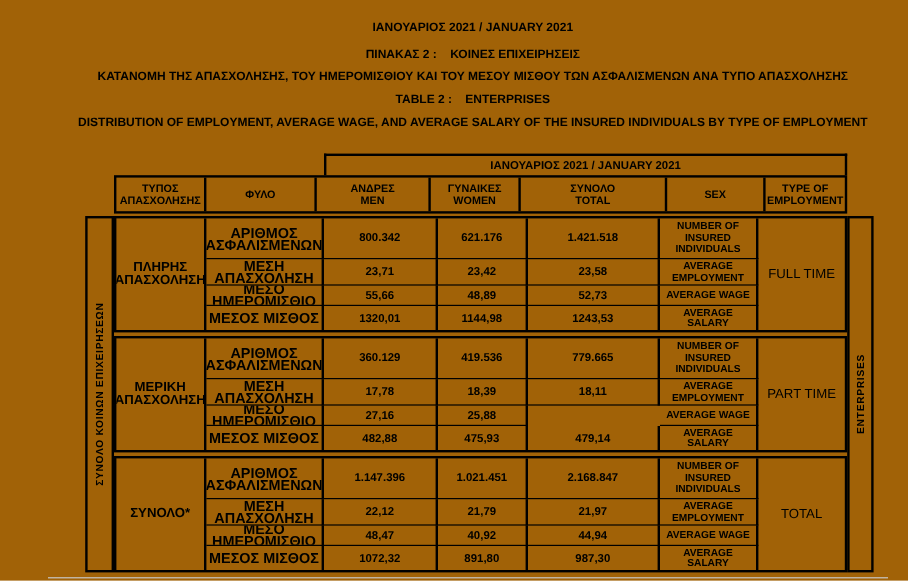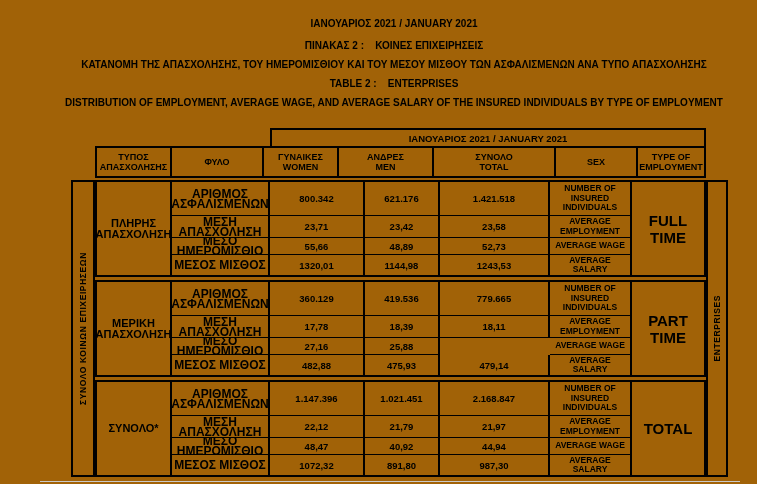--- a/index.html
+++ b/index.html
@@ -72,21 +72,21 @@
   .hline  { border-bottom:1px solid #000; }
   .gc1{grid-column:1/2} .gc2{grid-column:2/3} .gc3{grid-column:3/4}
   .gc4{grid-column:4/5} .gc5{grid-column:5/6} .gc6{grid-column:6/7} .gc7{grid-column:7/8}
   .r1{grid-row:1/2} .r2{grid-row:2/3} .r3{grid-row:3/4} .r4{grid-row:4/5}
   .rspan{grid-row:1/5}
 
   .type-cell  { font-weight:bold; font-size:11px; line-height:11px; }
   .metric     { font-weight:bold; font-size:12px;  line-height:10px; padding:0 2px; }
   .val        { font-size:9.5px;font-weight:bold; }
   .sexlbl     { font-weight:bold; font-size:8.5px; line-height:9.5px; padding:0 1px; }
-  .toe-cell   { font-weight:bold; font-size:15px; }
+  .toe-cell   { font-weight:normal; font-size:11px; }
 
   .page-shadow {
     position:absolute; left:40px; top:481px; width:700px; height:1px;
     background:#c9c9c9;
   }
 </style>
 </head>
 <body>
 
 <div class="sheet">
@@ -104,27 +104,27 @@
     <div class="header">
       <div class="band">ΙΑΝΟΥΑΡΙΟΣ 2021 / JANUARY 2021</div>
       <div class="hrow">
         <div class="hcell w-typos">
           <span>ΤΥΠΟΣ</span>
           <span>ΑΠΑΣΧΟΛΗΣΗΣ</span>
         </div>
         <div class="hcell w-fylo">
           <span>ΦΥΛΟ</span>
         </div>
+        <div class="hcell w-men">
+          <span>ΑΝΔΡΕΣ</span>
+          <span>MEN</span>
+        </div>
         <div class="hcell w-women">
           <span>ΓΥΝΑΙΚΕΣ</span>
           <span>WOMEN</span>
-        </div>
-        <div class="hcell w-men">
-          <span>ΑΝΔΡΕΣ</span>
-          <span>MEN</span>
         </div>
         <div class="hcell w-total">
           <span>ΣΥΝΟΛΟ</span>
           <span>TOTAL</span>
         </div>
         <div class="hcell w-sex">
           <span>SEX</span>
         </div>
         <div class="hcell">
           <span>TYPE OF</span>

